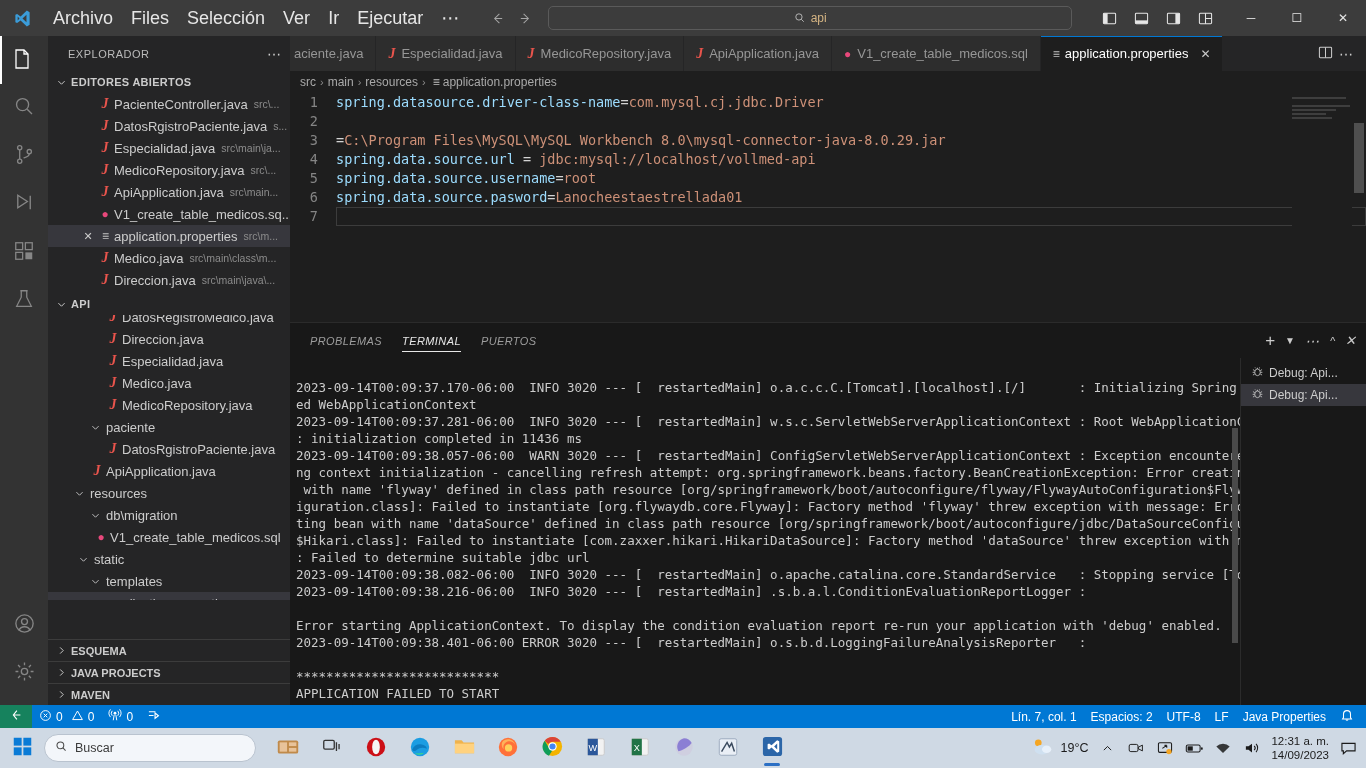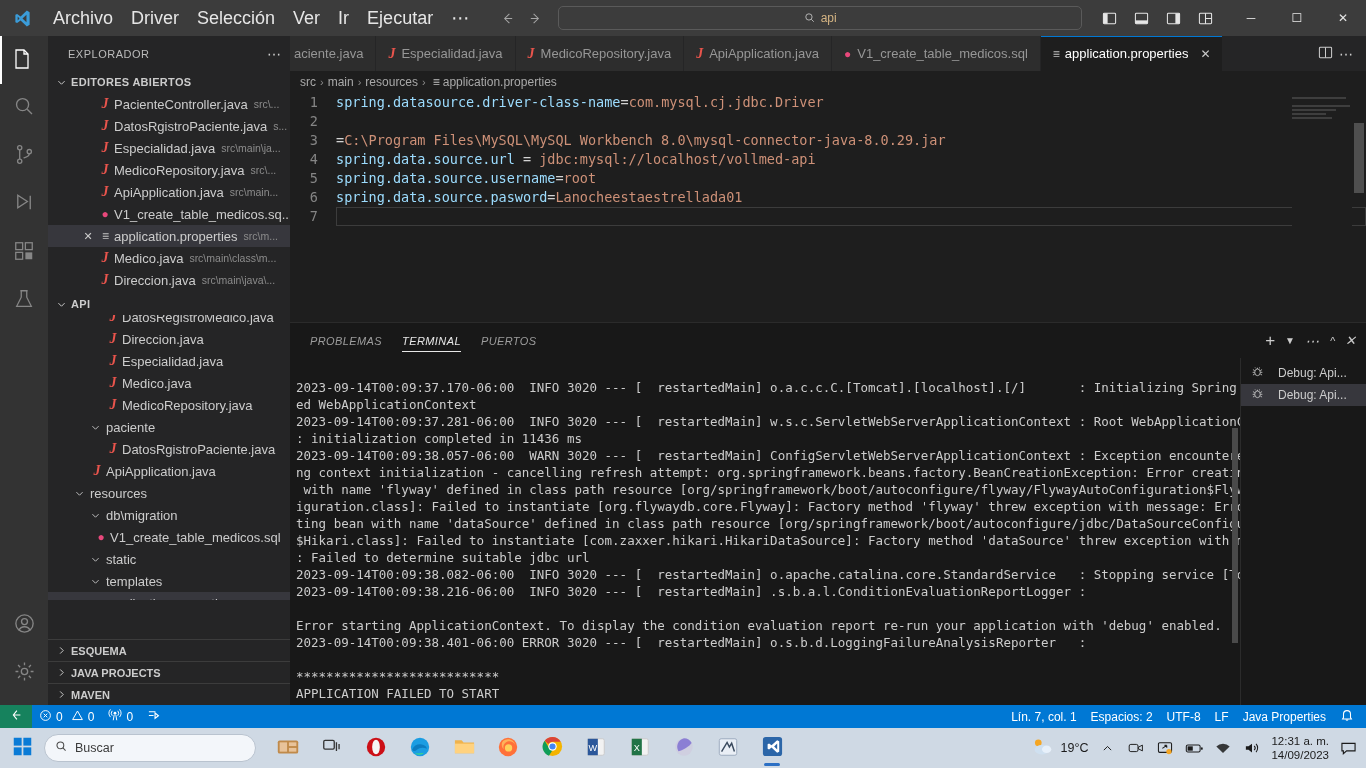--- a/index.html
+++ b/index.html
@@ -146,21 +146,21 @@
     flex: 1 1 auto; padding: 4px 0 0 6px; overflow: hidden;
     font-family: "DejaVu Sans Mono", "Liberation Mono", monospace;
     font-size: 12.5px; line-height: 17px; color: #cccccc; white-space: pre;
   }
   .term-scrollbar { position: absolute; right: 126px; top: 0; width: 10px; height: 348px; }
   .term-thumb { position: absolute; right: 2px; top: 70px; width: 6px; height: 215px; background: #4a4a4a; }
   .term-side {
     flex: 0 0 126px; border-left: 1px solid #2b2b2b; background: #181818; padding-top: 4px;
   }
   .tside-row {
-    height: 22px; display: flex; align-items: center; gap: 14px; padding-left: 10px;
+    height: 22px; display: flex; align-items: center; gap: 5px; padding-left: 10px;
     font-size: 12px; color: #cccccc; white-space: nowrap;
   }
   .tside-row.active { background: #37373d; }
 
   
   .statusbar {
     position: absolute; left: 0; bottom: 40px; width: 1366px; height: 23px;
     background: #0078d4; display: flex; align-items: center; color: #ffffff; font-size: 12px;
   }
   .remote { background: #16825d; height: 23px; display: flex; align-items: center; padding: 0 9px; }
@@ -194,21 +194,21 @@
 <div class="app">
 
   <div class="titlebar">
     <div class="vscode-logo">
       <svg viewBox="0 0 24 24">
           <path fill="#3b9cd9" d="M17.5 2 9.6 9.5 5.2 6.2 3 7.3v9.4l2.2 1.1 4.4-3.3 7.9 7.5L21 20V4l-3.5-2zM17 7.3v9.4l-5-4.7 5-4.7zM5.9 9.4 8.2 12l-2.3 2.6V9.4z"></path>
         </svg>
     </div>
     <div class="menu">
       <div class="menu-item">Archivo</div>
-      <div class="menu-item">Driver</div>
+      <div class="menu-item">Files</div>
       <div class="menu-item">Selección</div>
       <div class="menu-item">Ver</div>
       <div class="menu-item">Ir</div>
       <div class="menu-item">Ejecutar</div>
       <div class="menu-item">⋯</div>
     </div>
     <div class="nav-arrows">
       <div class="nav-arrow">
         <svg viewBox="0 0 16 16" width="15" height="15">
             <path fill="none" stroke="#a6a6a6" stroke-width="1.1" d="M10 3 5 8l5 5M5 8h8"></path>
@@ -481,21 +481,21 @@
             <svg viewBox="0 0 16 16">
               <path fill="none" stroke="currentColor" stroke-width="1.3" d="M3.5 6 8 10.5 12.5 6"></path>
             </svg>
           </span>
           <span class="fname" style="margin-left:4px">db\migration</span>
         </div>
       <div class="row" style="padding-left:44px">
           <span class="ficon dbicon">●</span>
           <span class="fname">V1_create_table_medicos.sql</span>
         </div>
-      <div class="row" style="padding-left:40px">
+      <div class="row" style="padding-left:28px">
           <span class="chev">
             <svg viewBox="0 0 16 16">
               <path fill="none" stroke="currentColor" stroke-width="1.3" d="M3.5 6 8 10.5 12.5 6"></path>
             </svg>
           </span>
           <span class="fname" style="margin-left:4px">static</span>
         </div>
       <div class="row" style="padding-left:40px">
           <span class="chev">
             <svg viewBox="0 0 16 16">

